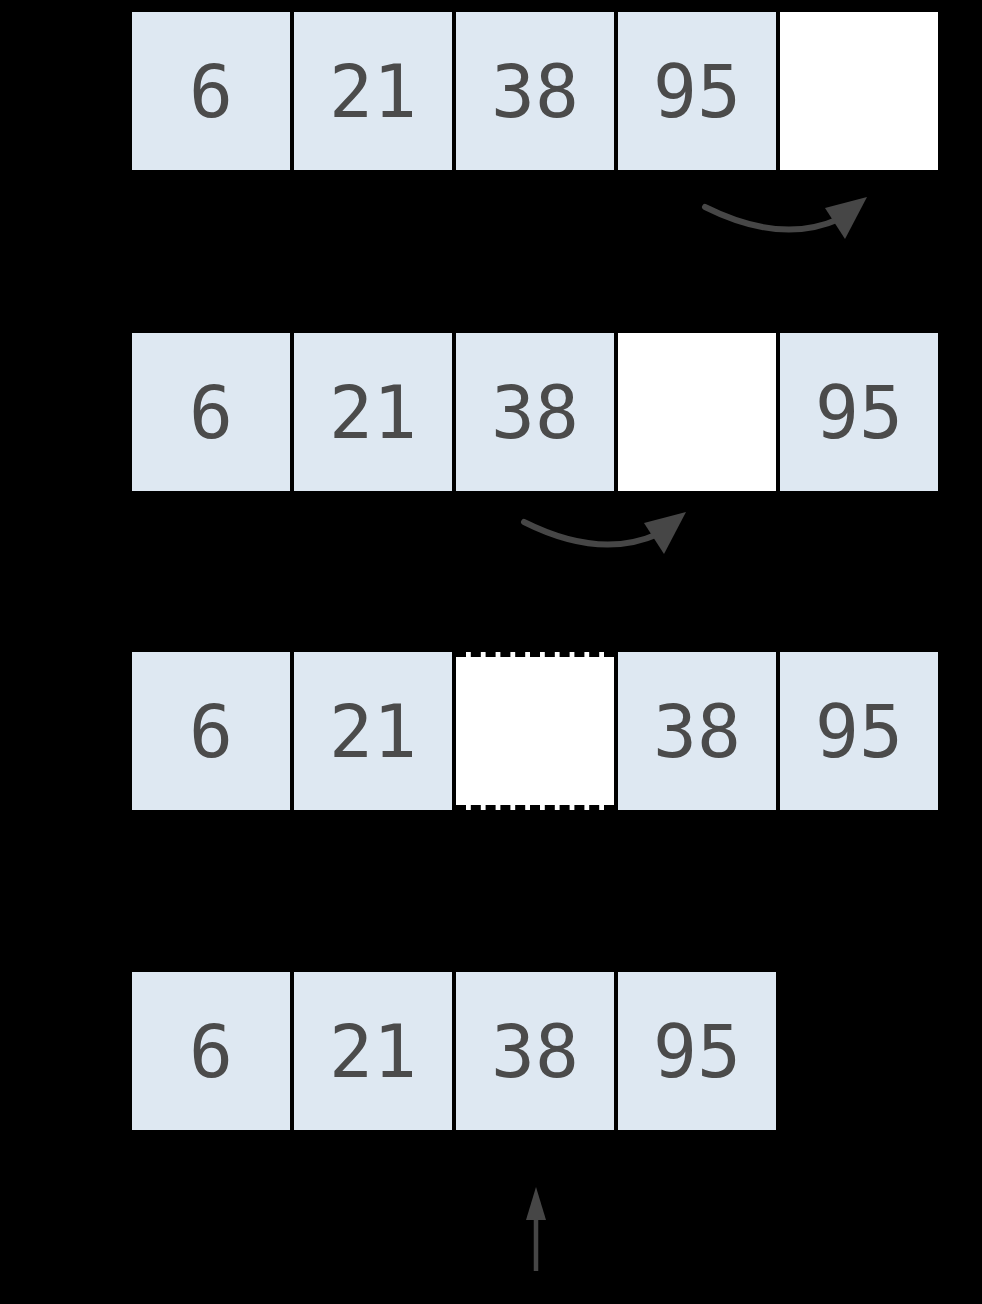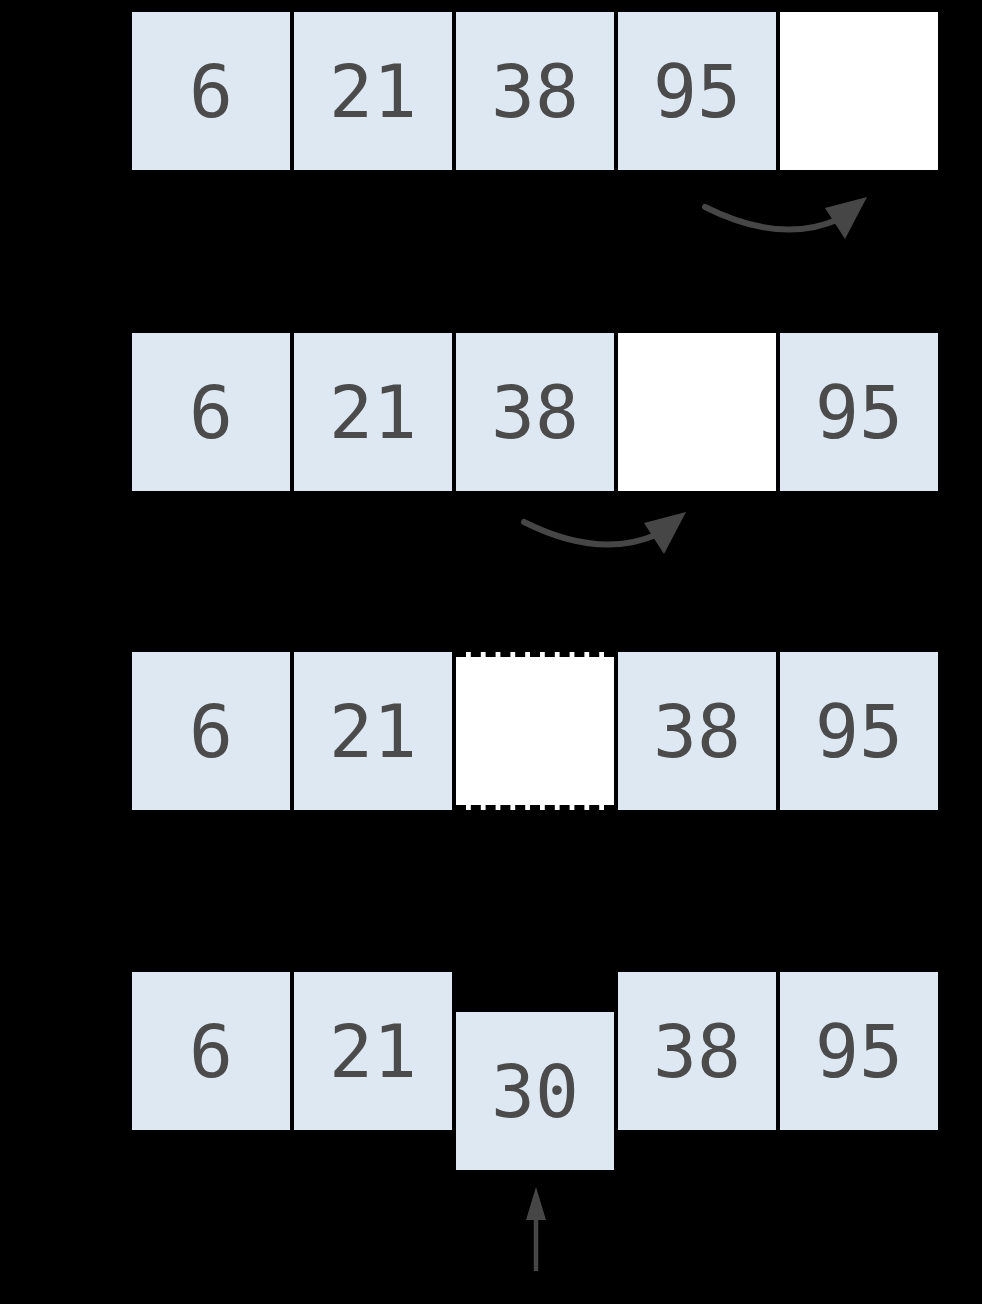--- a/index.html
+++ b/index.html
@@ -77,21 +77,20 @@
       <div class="cell">6</div>
       <div class="cell">21</div>
       <div class="cell empty-dashed"></div>
       <div class="cell">38</div>
       <div class="cell">95</div>
     </div>
 
   <div class="row row-4">
       <div class="cell">6</div>
       <div class="cell">21</div>
-      <div class="cell drop">30</div>
       <div class="cell">38</div>
       <div class="cell">95</div>
     </div>
 
   <svg class="arrow arrow-insert" width="32" height="90" viewBox="0 0 32 90">
     <line x1="16" y1="86" x2="16" y2="30" stroke="var(--arrow-color)" stroke-width="4.5"></line>
     <polygon points="16,2 6,35 26,35" fill="var(--arrow-color)"></polygon>
   </svg>
 
 </div>

